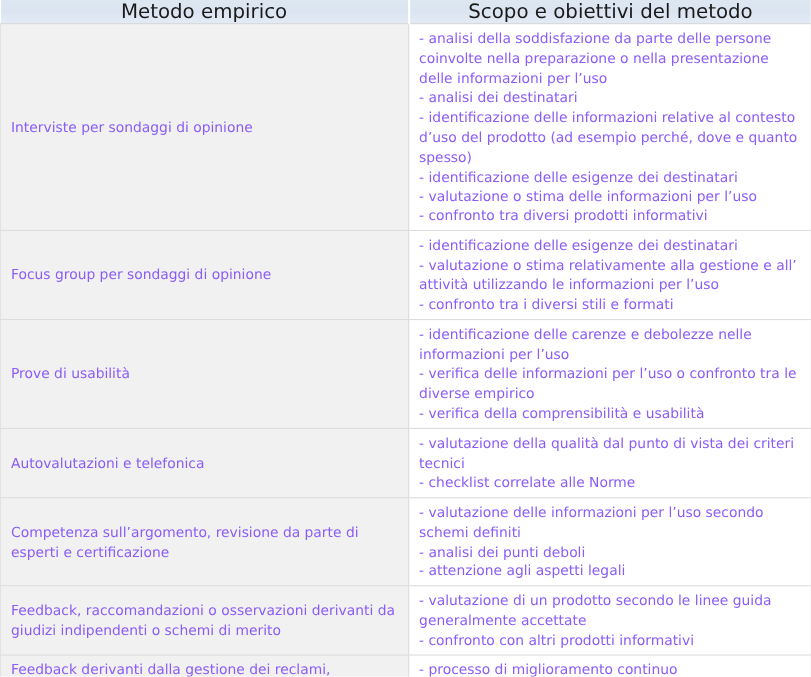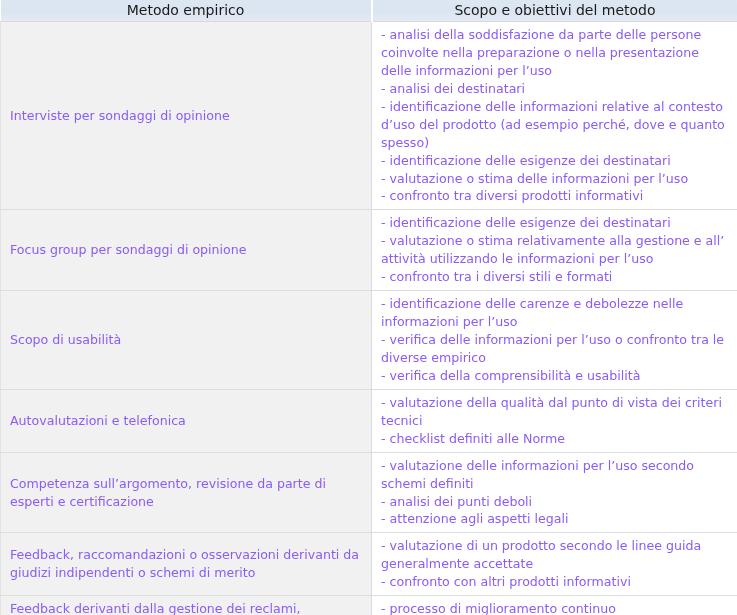--- a/index.html
+++ b/index.html
@@ -18,21 +18,21 @@
     border-collapse: collapse;
     table-layout: fixed;
   }
   #table-root col.col-left { width: 371px; }
   #table-root col.col-right { width: 366px; }
 
   thead th {
     background: linear-gradient(to bottom, #dce7f2 0%, #dbe5f1 55%, #e3eaf5 100%);
     color: #1a1a1a;
     font-weight: normal;
-    font-size: 14px;
+    font-size: 18px;
     height: 21px;
     line-height: 21px;
     padding: 0;
     text-align: center;
     border: none;
     vertical-align: middle;
   }
   thead th.head-left {
     border-right: 2px solid #ffffff;
   }
@@ -106,35 +106,35 @@
           <span class="method-text">Focus group per sondaggi di opinione</span>
         </td>
         <td class="cell-scope">
           <span class="scope-list">- identificazione delle esigenze dei destinatari
 - valutazione o stima relativamente alla gestione e all’ attività utilizzando le informazioni per l’uso
 - confronto tra i diversi stili e formati</span>
         </td>
       </tr>
       <tr>
         <td class="cell-method">
-          <span class="method-text">Scopo di usabilità</span>
+          <span class="method-text">Prove di usabilità</span>
         </td>
         <td class="cell-scope">
           <span class="scope-list">- identificazione delle carenze e debolezze nelle informazioni per l’uso
 - verifica delle informazioni per l’uso o confronto tra le diverse empirico
 - verifica della comprensibilità e usabilità</span>
         </td>
       </tr>
       <tr>
         <td class="cell-method">
           <span class="method-text">Autovalutazioni e telefonica</span>
         </td>
         <td class="cell-scope">
           <span class="scope-list">- valutazione della qualità dal punto di vista dei criteri tecnici
-- checklist definiti alle Norme</span>
+- checklist correlate alle Norme</span>
         </td>
       </tr>
       <tr>
         <td class="cell-method">
           <span class="method-text">Competenza sull’argomento, revisione da parte di esperti e certificazione</span>
         </td>
         <td class="cell-scope">
           <span class="scope-list">- valutazione delle informazioni per l’uso secondo schemi definiti
 - analisi dei punti deboli
 - attenzione agli aspetti legali</span>

